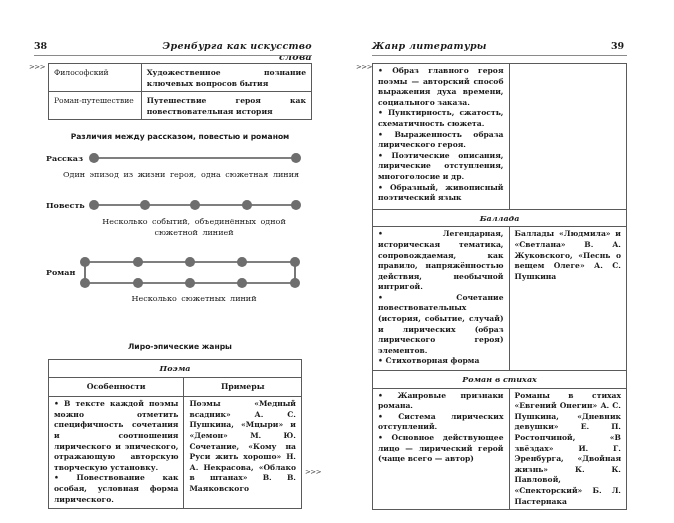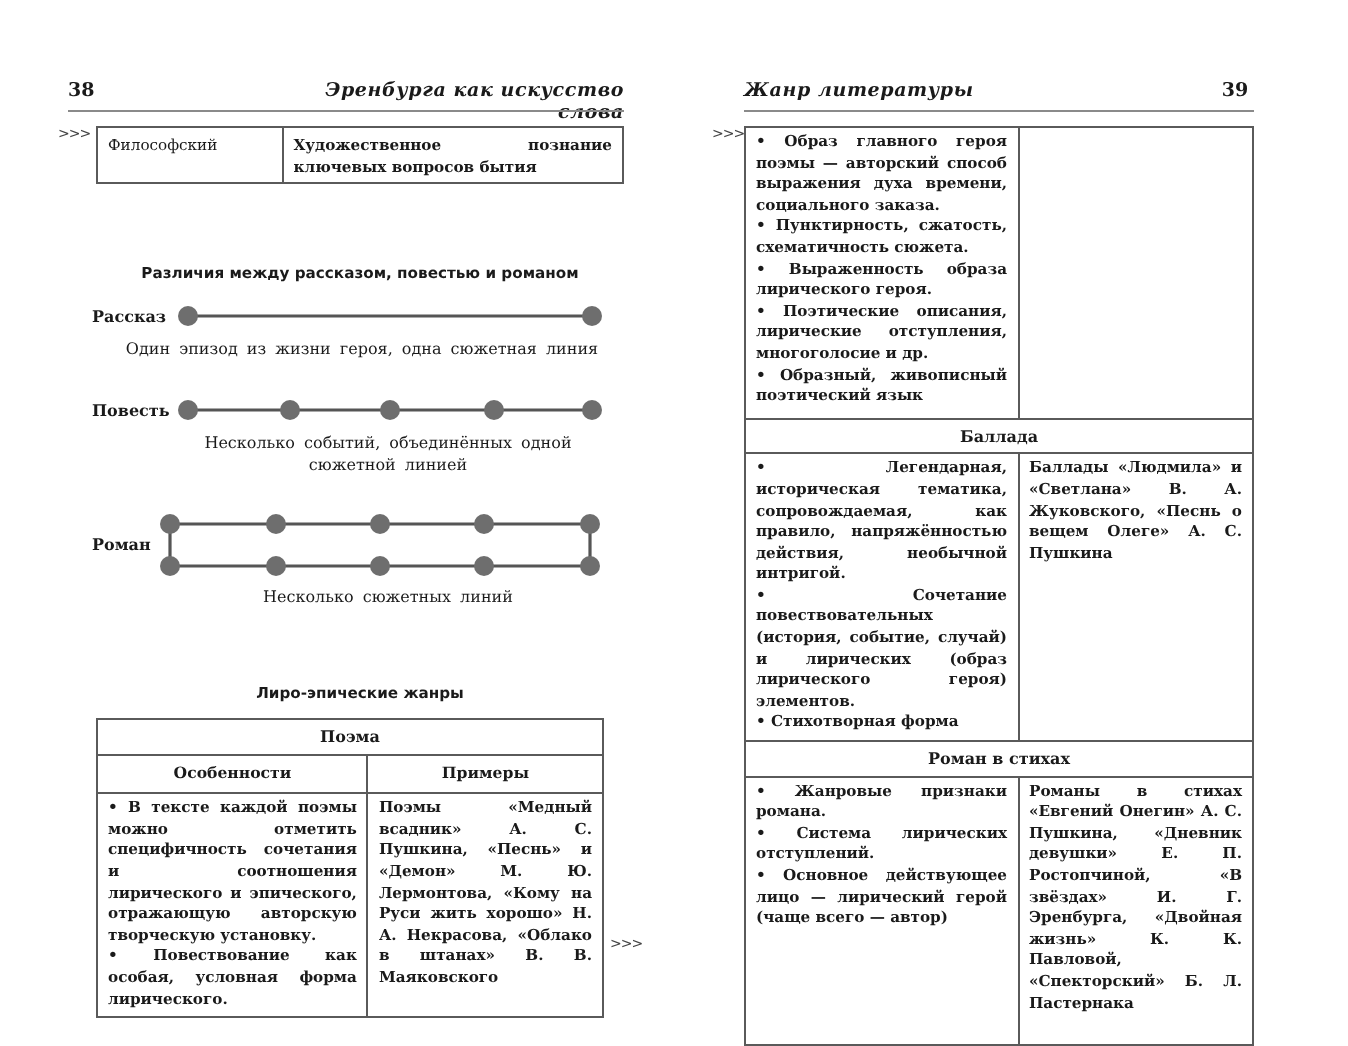--- a/index.html
+++ b/index.html
@@ -6,21 +6,21 @@
   html, body { width: 674px; height: 523px; background: #ffffff; overflow: hidden; }
   body { position: relative; font-family: "DejaVu Serif", serif; color: #1a1a1a; }
   .abs { position: absolute; }
   .page-num { font-family: "DejaVu Serif", serif; font-weight: bold; font-size: 9.5px; }
   .running-head { font-family: "DejaVu Serif", serif; font-style: italic; font-weight: bold; font-size: 9.5px; letter-spacing: 0.3px; }
   .rule { height: 1px; background: #8a8a8a; }
   .cont { font-family: "DejaVu Sans", sans-serif; font-size: 7px; color: #444; letter-spacing: -0.5px; }
   table.t { border-collapse: collapse; font-family: "DejaVu Serif", serif; font-size: 7.6px; line-height: 10.6px; }
   table.t td, table.t th { border: 1px solid #5a5a5a; vertical-align: top; padding: 2px 5px 2px 5px; }
   table.t th { font-weight: bold; text-align: center; padding: 4px 5px; font-size: 7.8px; }
-  .sec { text-align: center; font-weight: bold; font-size: 8px; padding: 3px 5px !important; }
+  .sec { text-align: center; font-style: italic; font-weight: bold; font-size: 8px; padding: 3px 5px !important; }
   .just { text-align: justify; font-weight: bold; }
   .bullet-line { display: block; }
   .section-title { font-family: "DejaVu Sans", sans-serif; font-weight: bold; font-size: 7.6px; text-align: center; }
   .diag-label { font-family: "DejaVu Serif", serif; font-weight: bold; font-size: 8px; }
   .diag-caption { font-family: "DejaVu Serif", serif; font-size: 8px; text-align: center; word-spacing: 2px; }
   .dot { fill: #6e6e6e; }
   .line { stroke: #555; stroke-width: 1.6; }
 </style>
 </head>
 <body>
@@ -34,20 +34,24 @@
 
   <table class="t abs" style="left:48px; top:63px; width:264px;">
     <colgroup>
         <col style="width:93px">
         <col style="width:171px">
       </colgroup>
     <tbody>
         <tr style="height:27px;">
       <td style="padding-top:4px;">Философский</td>
       <td class="just" style="padding-top:4px;">Художественное познание ключевых вопросов бытия</td>
+    </tr>
+    <tr style="height:27px;">
+      <td style="padding-top:4px;">Роман-путешествие</td>
+      <td class="just" style="padding-top:4px;">Путешествие героя как повествовательная история</td>
     </tr>
   </tbody>
     </table>
 
   <div class="abs section-title" style="left:48px; top:132px; width:264px;">Различия между рассказом, повестью и романом</div>
 
   <div class="abs diag-label" style="left:46px; top:153px;">Рассказ</div>
   <div class="abs diag-label" style="left:46px; top:200px;">Повесть</div>
   <div class="abs diag-label" style="left:46px; top:267px;">Роман</div>
 
@@ -103,21 +107,21 @@
     </tr>
     <tr>
       <th>Особенности</th>
       <th>Примеры</th>
     </tr>
     <tr>
       <td class="just" style="padding-bottom:3px;">
         <span class="bullet-line">• В тексте каждой поэмы можно отметить специфичность сочетания и соотношения лирического и эпического, отражающую авторскую творческую установку.</span>
         <span class="bullet-line">• Повествование как особая, условная форма лирического.</span>
       </td>
-      <td class="just">Поэмы «Медный всадник» А. С. Пушкина, «Песнь» и «Демон» М. Ю. Лермонтова, «Кому на Руси жить хорошо» Н. А. Некрасова, «Облако в штанах» В. В. Маяковского</td>
+      <td class="just">Поэмы «Медный всадник» А. С. Пушкина, «Мцыри» и «Демон» М. Ю. Сочетание, «Кому на Руси жить хорошо» Н. А. Некрасова, «Облако в штанах» В. В. Маяковского</td>
     </tr>
   </tbody>
     </table>
 
   <div class="abs cont" style="left:305px; top:468px;">&gt;&gt;&gt;</div>
 </div>
 
 <div>
   <div class="abs running-head" style="left:372px; top:40px;">Жанр литературы</div>
   <div class="abs page-num" style="left:608px; top:40px; width:19px; text-align:center;">39</div>
@@ -154,17 +158,17 @@
     </tr>
     <tr>
       <td colspan="2" class="sec">Роман в стихах</td>
     </tr>
     <tr>
       <td class="just">
         <span class="bullet-line">• Жанровые признаки романа.</span>
         <span class="bullet-line">• Система лирических отступлений.</span>
         <span class="bullet-line">• Основное действующее лицо — лирический герой (чаще всего — автор)</span>
       </td>
-      <td class="just" style="padding-bottom:15px;">Романы в стихах «Евгений Онегин» А. С. Пушкина, «Дневник девушки» Е. П. Ростопчиной, «В звёздах» И. Г. Эренбурга, «Двойная жизнь» К. К. Павловой, «Спекторский» Б. Л. Пастернака</td>
+      <td class="just" style="padding-bottom:2px;">Романы в стихах «Евгений Онегин» А. С. Пушкина, «Дневник девушки» Е. П. Ростопчиной, «В звёздах» И. Г. Эренбурга, «Двойная жизнь» К. К. Павловой, «Спекторский» Б. Л. Пастернака</td>
     </tr>
   </tbody>
     </table>
 </div>
 
 </body></html>

